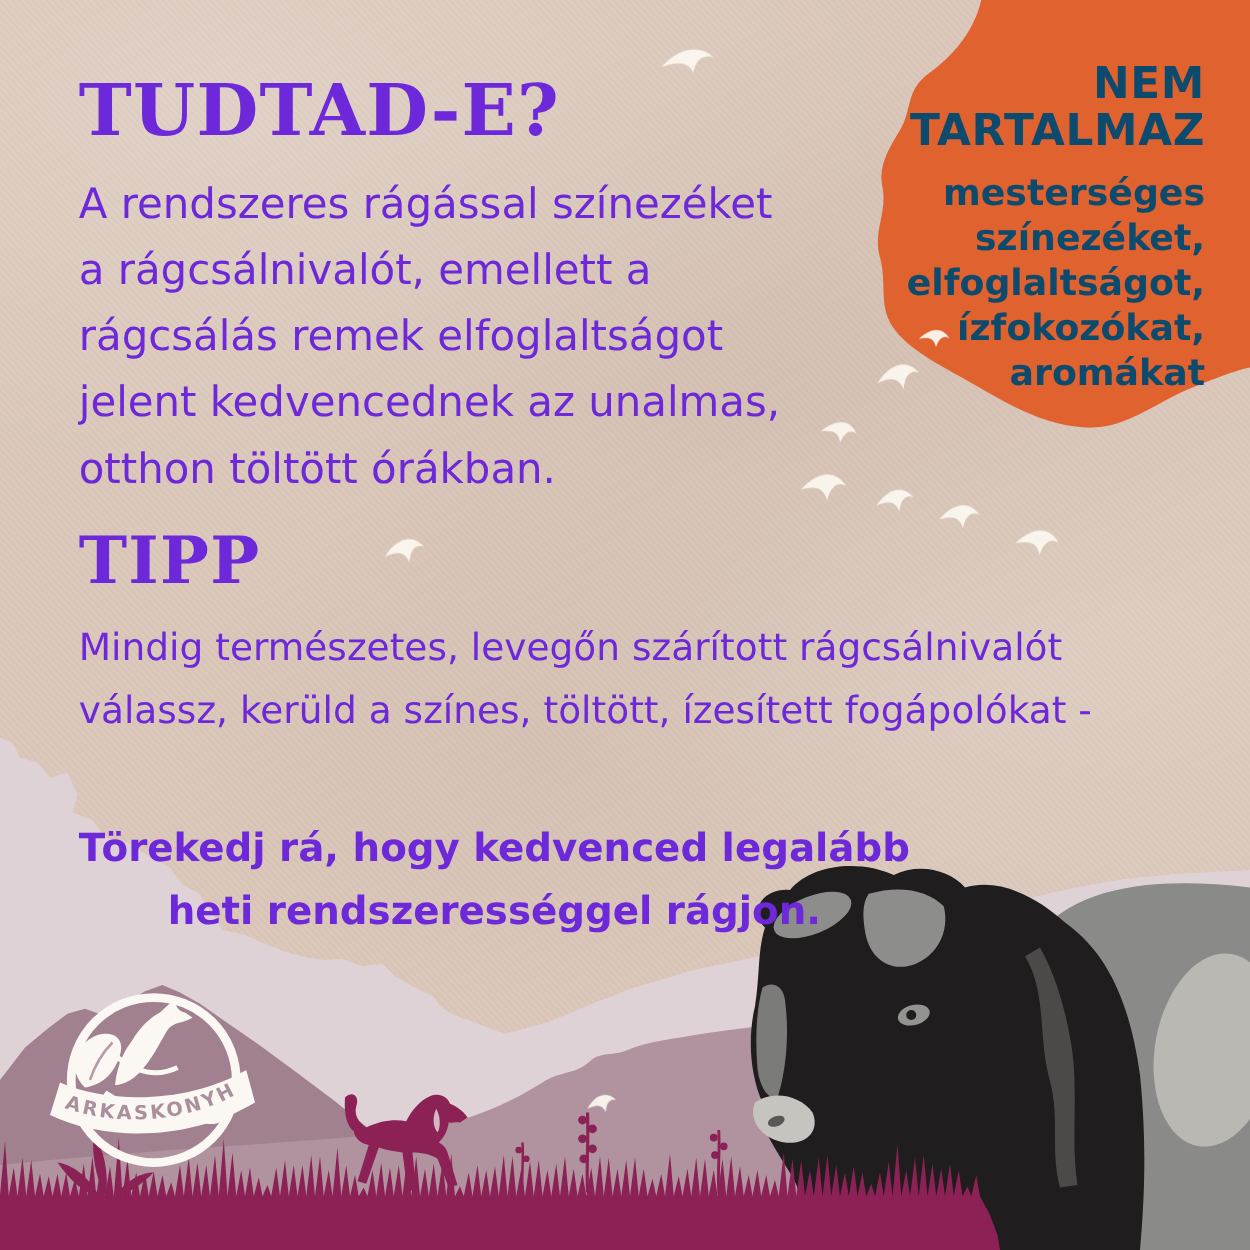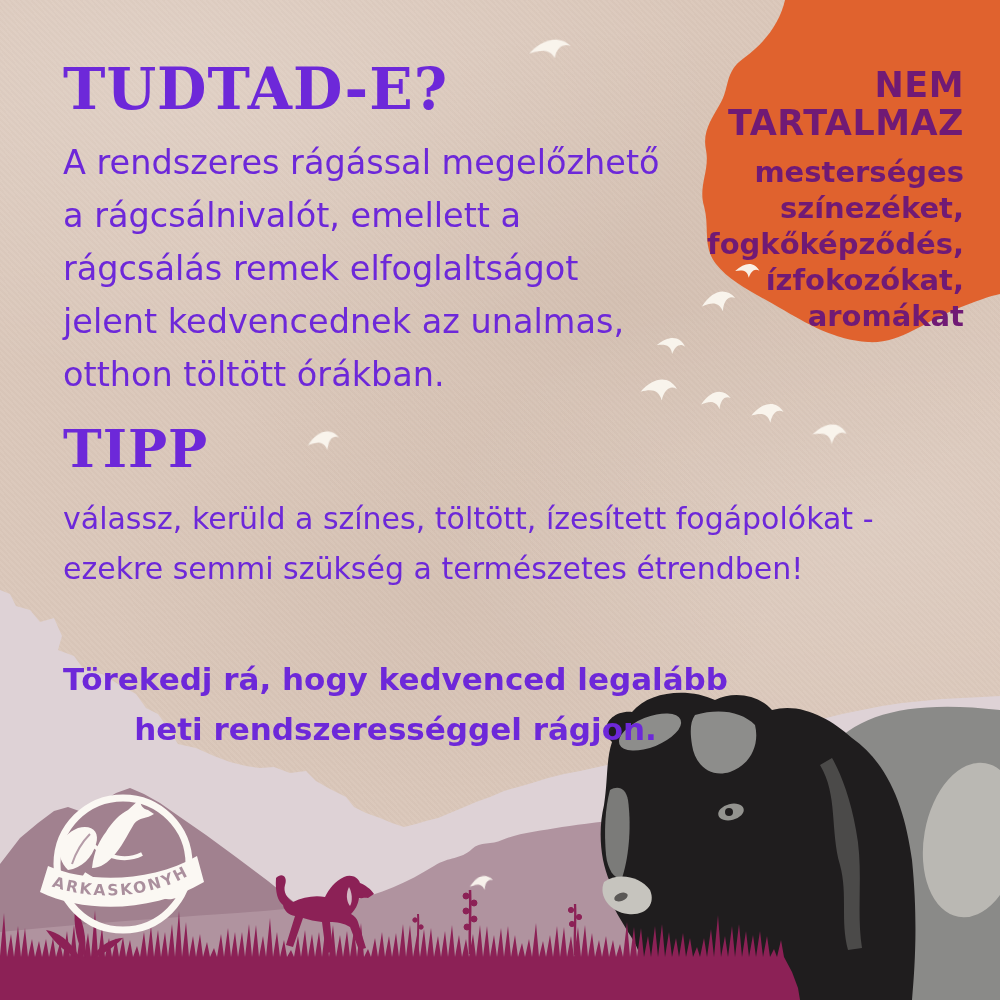--- a/index.html
+++ b/index.html
@@ -8,21 +8,21 @@
     font-family:"DejaVu Sans","Liberation Sans",sans-serif;}
   .paper-texture{position:absolute;inset:0;pointer-events:none;
     background:
       radial-gradient(900px 500px at 18% 8%, rgba(255,255,255,.16), transparent 60%),
       radial-gradient(700px 460px at 62% 30%, rgba(124,94,72,.07), transparent 60%),
       radial-gradient(560px 380px at 44% 60%, rgba(124,94,72,.06), transparent 60%),
       radial-gradient(760px 420px at 88% 52%, rgba(255,255,255,.10), transparent 60%),
       repeating-linear-gradient(47deg, rgba(94,70,52,.022) 0 2px, rgba(255,255,255,.02) 2px 4px);}
   svg{display:block}
   .blob-svg{position:absolute;left:672px;top:0;width:328px;height:360px;}
-  .badge-text{position:absolute;top:66px;right:36px;width:272px;text-align:right;color:#701a75;}
+  .badge-text{position:absolute;top:48px;right:36px;width:272px;text-align:right;color:#0c4a6e;}
   .badge-heading{font-size:35px;font-weight:bold;line-height:38px;letter-spacing:.5px;}
   .badge-items{margin-top:12px;font-size:29px;font-weight:bold;line-height:36px;}
   .landscape-svg{position:absolute;left:0;top:560px;width:1000px;height:440px;}
   .birds-svg{position:absolute;left:0;top:0;width:1000px;height:1000px;pointer-events:none;}
   .logo-svg{position:absolute;left:34px;top:786px;width:178px;height:172px;}
   .copy{position:absolute;left:63px;color:#6d28d9;}
   .headline{top:55px;font-family:"DejaVu Serif","Liberation Serif",serif;
     font-size:57px;font-weight:800;letter-spacing:1px;}
   .intro{top:136px;font-size:33.5px;line-height:53px;}
   .tip-head{top:418px;font-family:"DejaVu Serif","Liberation Serif",serif;
@@ -152,40 +152,40 @@
   </svg>
 
   <div class="badge-text">
     <div class="badge-heading">
       <div class="line">NEM</div>
       <div class="line">TARTALMAZ</div>
     </div>
     <div class="badge-items">
       <div class="line">mesterséges</div>
       <div class="line">színezéket,</div>
-      <div class="line">fogkőképződés,</div>
+      <div class="line">elfoglaltságot,</div>
       <div class="line">ízfokozókat,</div>
       <div class="line">aromákat</div>
     </div>
   </div>
 
   <div class="copy headline">TUDTAD-E?</div>
 
   <div class="copy intro">
-    <div class="line">A rendszeres rágással megelőzhető</div>
+    <div class="line">A rendszeres rágással színezéket</div>
     <div class="line">a rágcsálnivalót, emellett a</div>
     <div class="line">rágcsálás remek elfoglaltságot</div>
     <div class="line">jelent kedvencednek az unalmas,</div>
     <div class="line">otthon töltött órákban.</div>
   </div>
 
   <div class="copy tip-head">TIPP</div>
 
   <div class="copy tip-body">
+    <div class="line">Mindig természetes, levegőn szárított rágcsálnivalót</div>
     <div class="line">válassz, kerüld a színes, töltött, ízesített fogápolókat -</div>
-    <div class="line">ezekre semmi szükség a természetes étrendben!</div>
   </div>
 
   <div class="copy closing">
     <div class="line">Törekedj rá, hogy kedvenced legalább</div>
     <div class="line">heti rendszerességgel rágjon.</div>
   </div>
 </div>
 
 </body></html>

